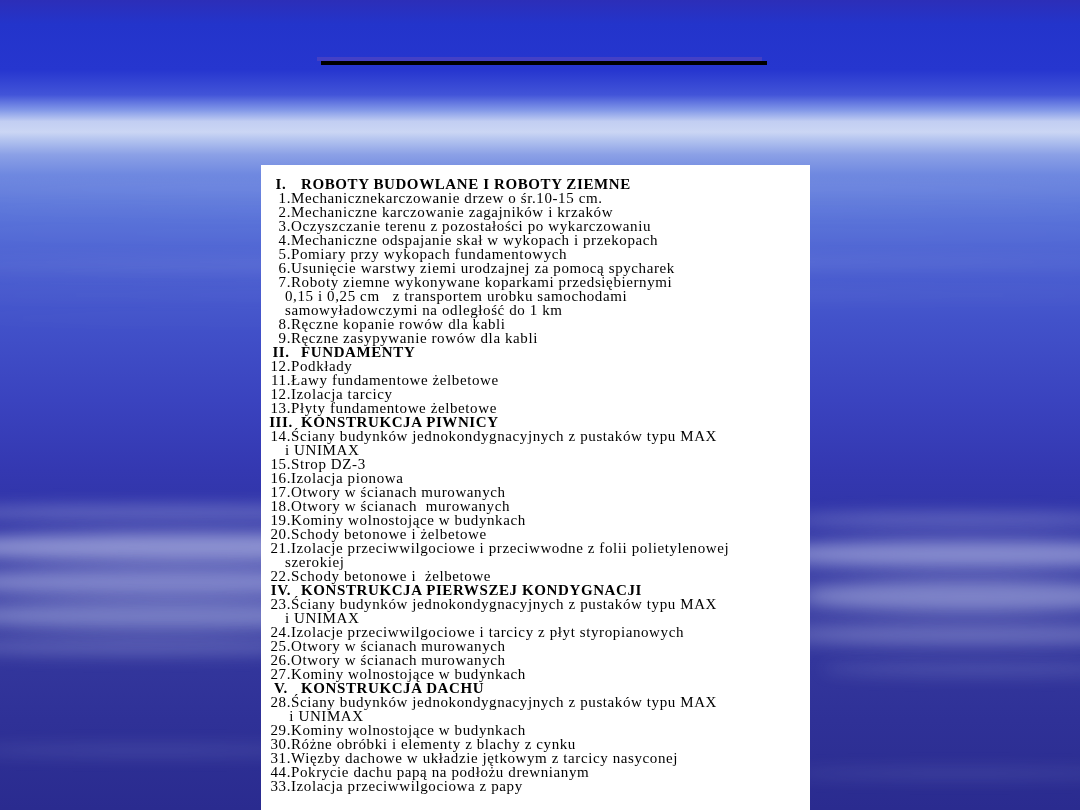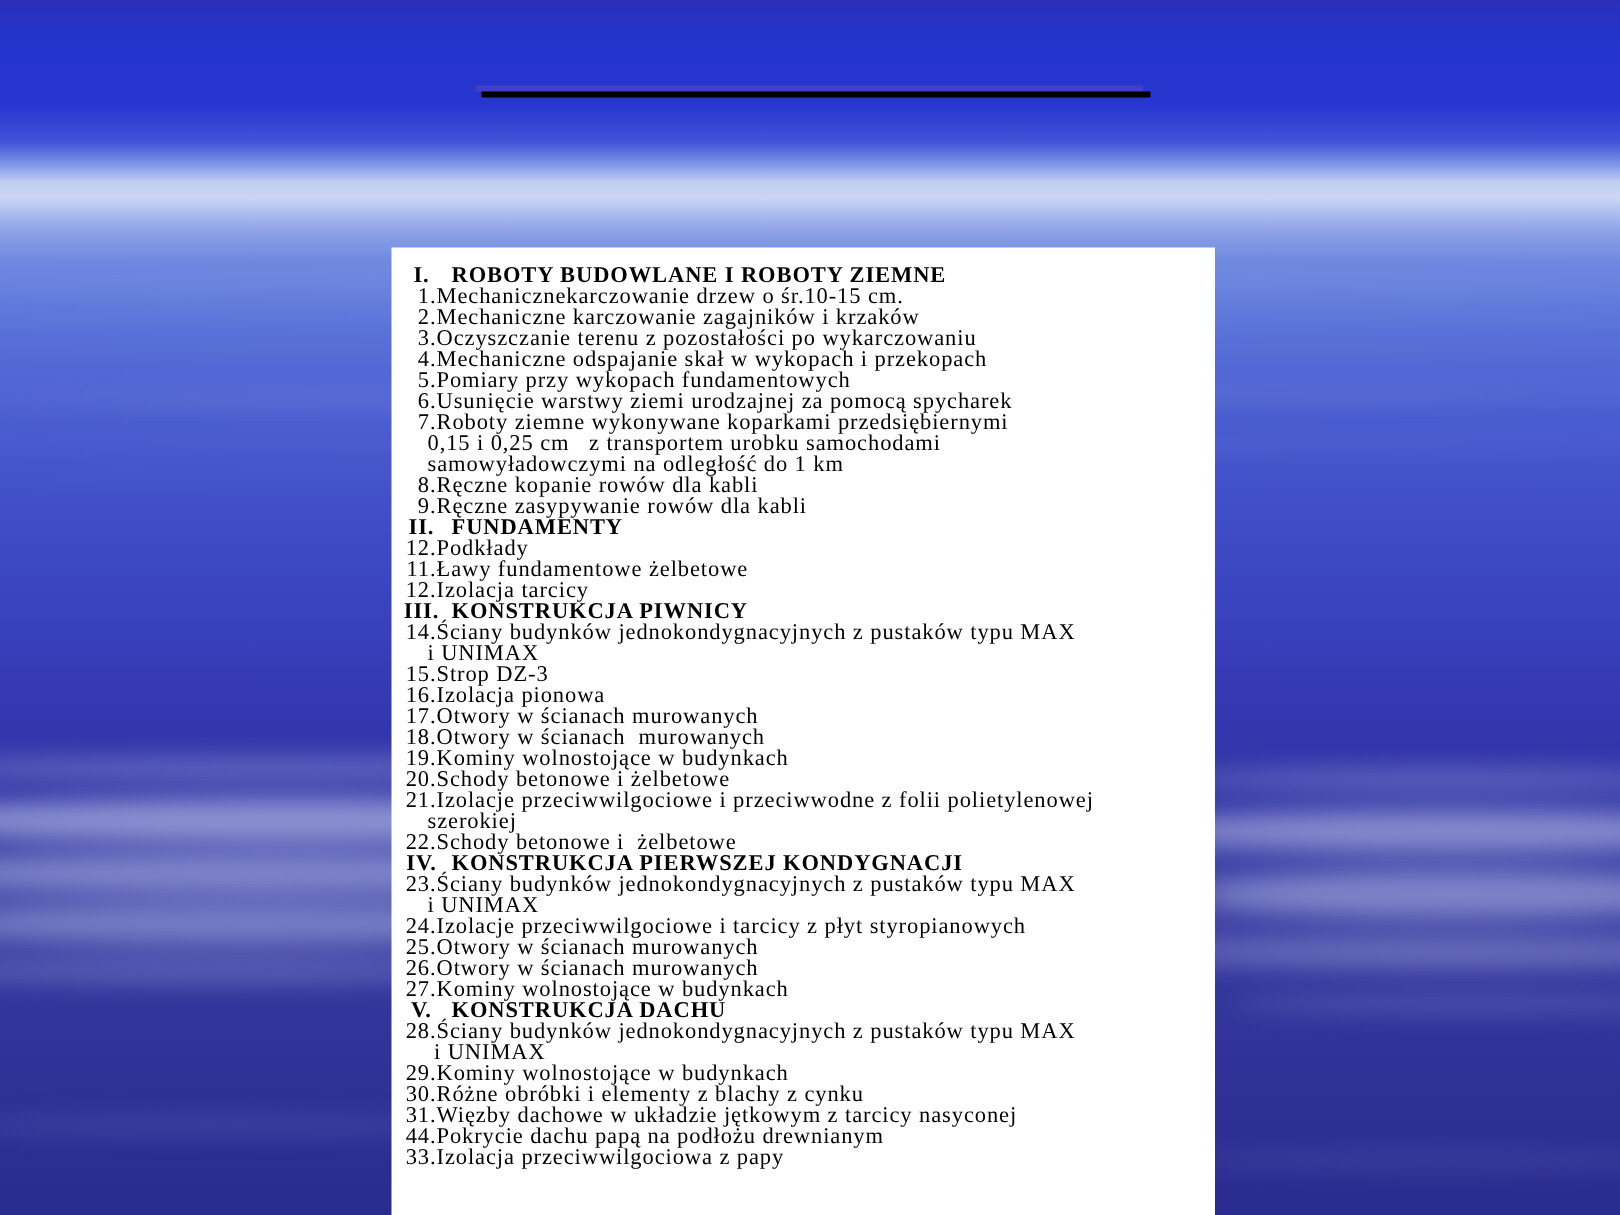--- a/index.html
+++ b/index.html
@@ -80,20 +80,21 @@
         <div class="row item"><span class="itemnum">6.</span><span class="itemtext">Usunięcie warstwy ziemi urodzajnej za pomocą spycharek</span></div>
         <div class="row item"><span class="itemnum">7.</span><span class="itemtext">Roboty ziemne wykonywane koparkami przedsiębiernymi</span></div>
         <div class="row cont">0,15 i 0,25 cm   z transportem urobku samochodami</div>
         <div class="row cont">samowyładowczymi na odległość do 1 km</div>
         <div class="row item"><span class="itemnum">8.</span><span class="itemtext">Ręczne kopanie rowów dla kabli</span></div>
         <div class="row item"><span class="itemnum">9.</span><span class="itemtext">Ręczne zasypywanie rowów dla kabli</span></div>
         <div class="row heading"><span class="secnum">II.</span><span class="sectitle">FUNDAMENTY</span></div>
         <div class="row item"><span class="itemnum">12.</span><span class="itemtext">Podkłady</span></div>
         <div class="row item"><span class="itemnum">11.</span><span class="itemtext">Ławy fundamentowe żelbetowe</span></div>
         <div class="row item"><span class="itemnum">12.</span><span class="itemtext">Izolacja tarcicy</span></div>
+        <div class="row item"><span class="itemnum">13.</span><span class="itemtext">Płyty fundamentowe żelbetowe</span></div>
         <div class="row heading"><span class="secnum">III.</span><span class="sectitle">KONSTRUKCJA PIWNICY</span></div>
         <div class="row item"><span class="itemnum">14.</span><span class="itemtext">Ściany budynków jednokondygnacyjnych z pustaków typu MAX</span></div>
         <div class="row cont">i UNIMAX</div>
         <div class="row item"><span class="itemnum">15.</span><span class="itemtext">Strop DZ-3</span></div>
         <div class="row item"><span class="itemnum">16.</span><span class="itemtext">Izolacja pionowa</span></div>
         <div class="row item"><span class="itemnum">17.</span><span class="itemtext">Otwory w ścianach murowanych</span></div>
         <div class="row item"><span class="itemnum">18.</span><span class="itemtext">Otwory w ścianach  murowanych</span></div>
         <div class="row item"><span class="itemnum">19.</span><span class="itemtext">Kominy wolnostojące w budynkach</span></div>
         <div class="row item"><span class="itemnum">20.</span><span class="itemtext">Schody betonowe i żelbetowe</span></div>
         <div class="row item"><span class="itemnum">21.</span><span class="itemtext">Izolacje przeciwwilgociowe i przeciwwodne z folii polietylenowej</span></div>

